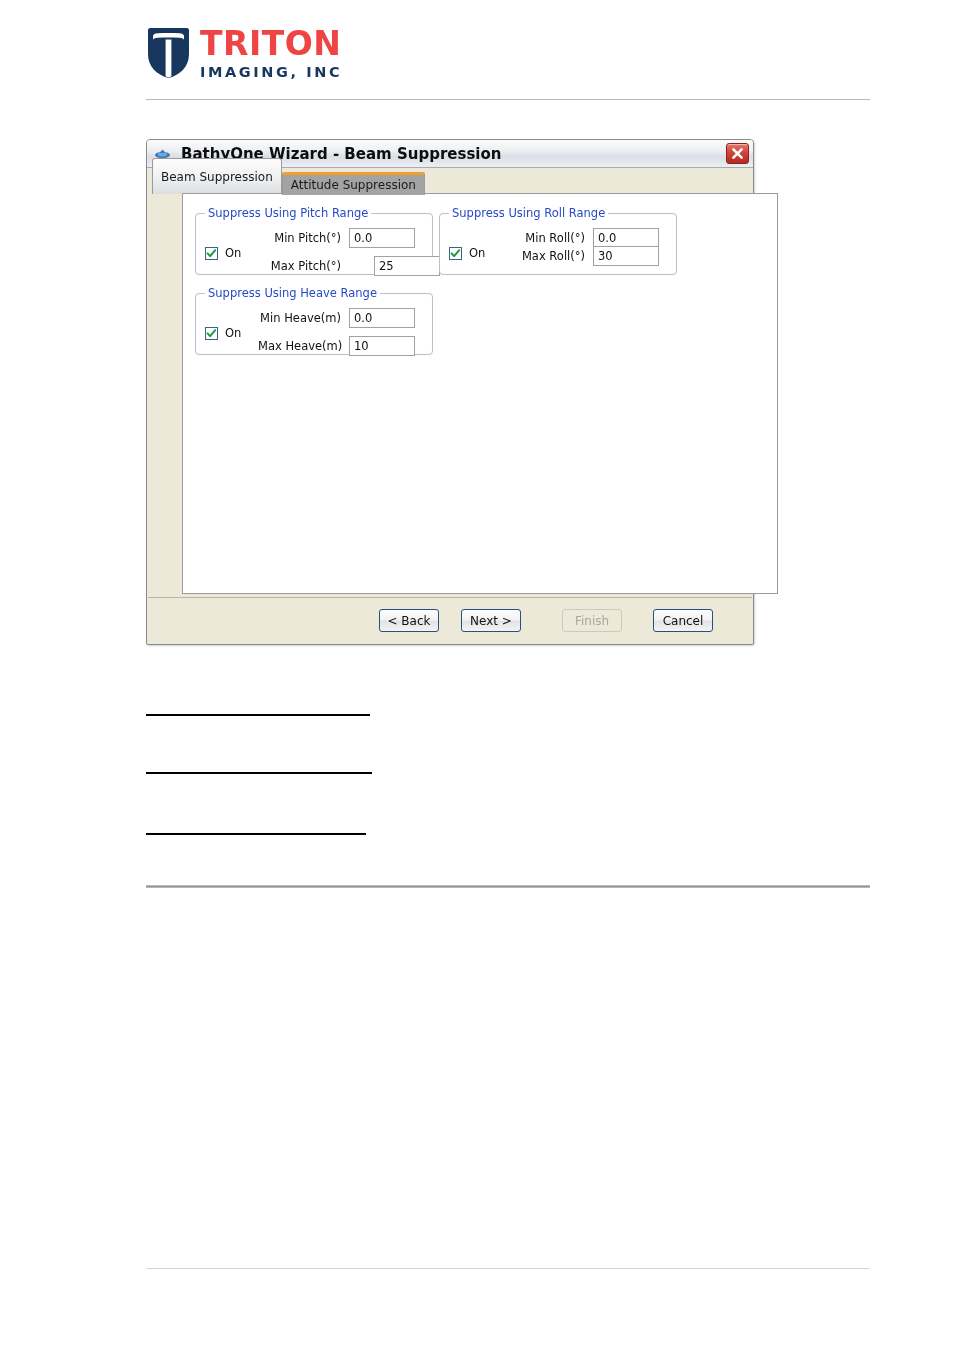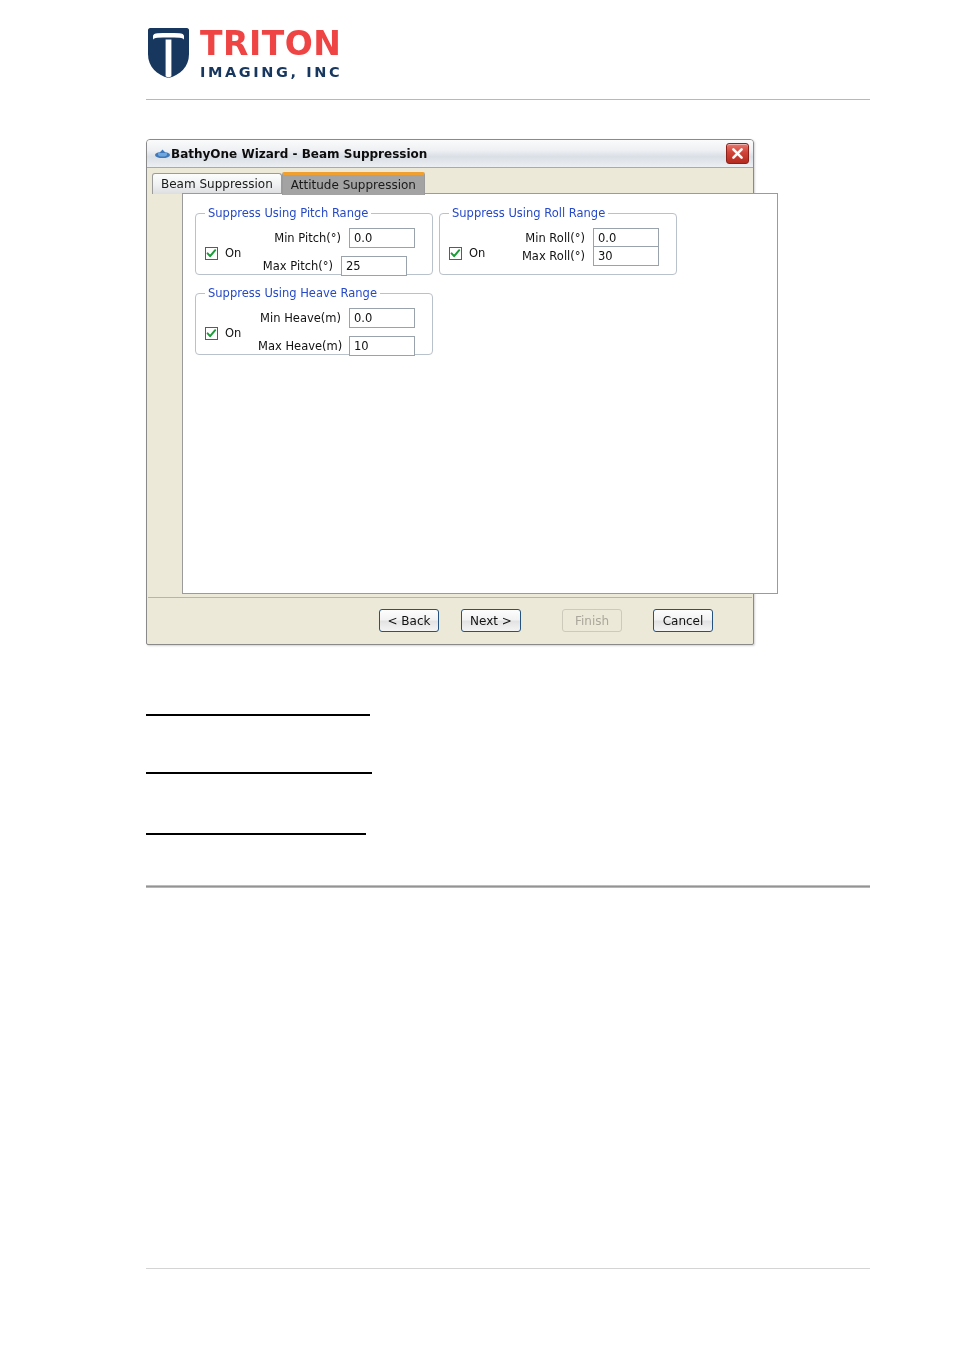--- a/index.html
+++ b/index.html
@@ -88,24 +88,24 @@
     align-items: center;
   }
   #title-icon {
     margin-left: 7px;
     width: 17px;
     height: 13px;
     position: relative;
     flex: 0 0 auto;
   }
   #title-text {
-    margin-left: 0;
+    margin-left: 10px;
     font-family: "DejaVu Sans", sans-serif;
     font-weight: bold;
-    font-size: 12px;
+    font-size: 15px;
     color: #0d0d0d;
     white-space: nowrap;
   }
   #close-button {
     position: absolute;
     right: 4px;
     top: 3px;
     width: 21px;
     height: 19px;
     border-radius: 3px;
@@ -118,21 +118,21 @@
 
   
   #tabstrip {
     position: relative;
     height: 22px;
     margin: 4px 5px 0 5px;
     display: flex;
     align-items: flex-end;
   }
   .tab {
-    height: 21px;
+    height: 36px;
     box-sizing: border-box;
     display: flex;
     align-items: center;
     padding: 0 8px;
     font-family: "DejaVu Sans", sans-serif;
     font-size: 12px;
     color: #1a1a1a;
     white-space: nowrap;
     cursor: pointer;
   }
@@ -346,21 +346,21 @@
           <svg width="11" height="11" viewBox="0 0 11 11">
             <path d="M1.6 5.4 L4.1 8.2 L9.2 2.2" stroke="#1d9b3a" stroke-width="2" fill="none" stroke-linecap="round" stroke-linejoin="round"></path>
           </svg>
         </span>
         <span class="on-label">On</span>
       </div>
       <div class="field-row" style="left:62px; top:14px;">
         <span class="field-label" style="width:83px;">Min Pitch(°)</span>
         <input class="field-input" type="text" value="0.0" style="">
       </div>
-      <div class="field-row" style="left:54px; top:42px;">
+      <div class="field-row" style="left:62px; top:42px;gap:25px;">
         <span class="field-label" style="width:83px;">Max Pitch(°)</span>
         <input class="field-input" type="text" value="25" style="">
       </div>
     </div>
 
     <div class="groupbox" style="left:256px; top:19px; width:238px; height:62px;">
       <div class="group-label">Suppress Using Roll Range</div>
       <div class="on-row">
         <span class="checkbox">
           <svg width="11" height="11" viewBox="0 0 11 11">

